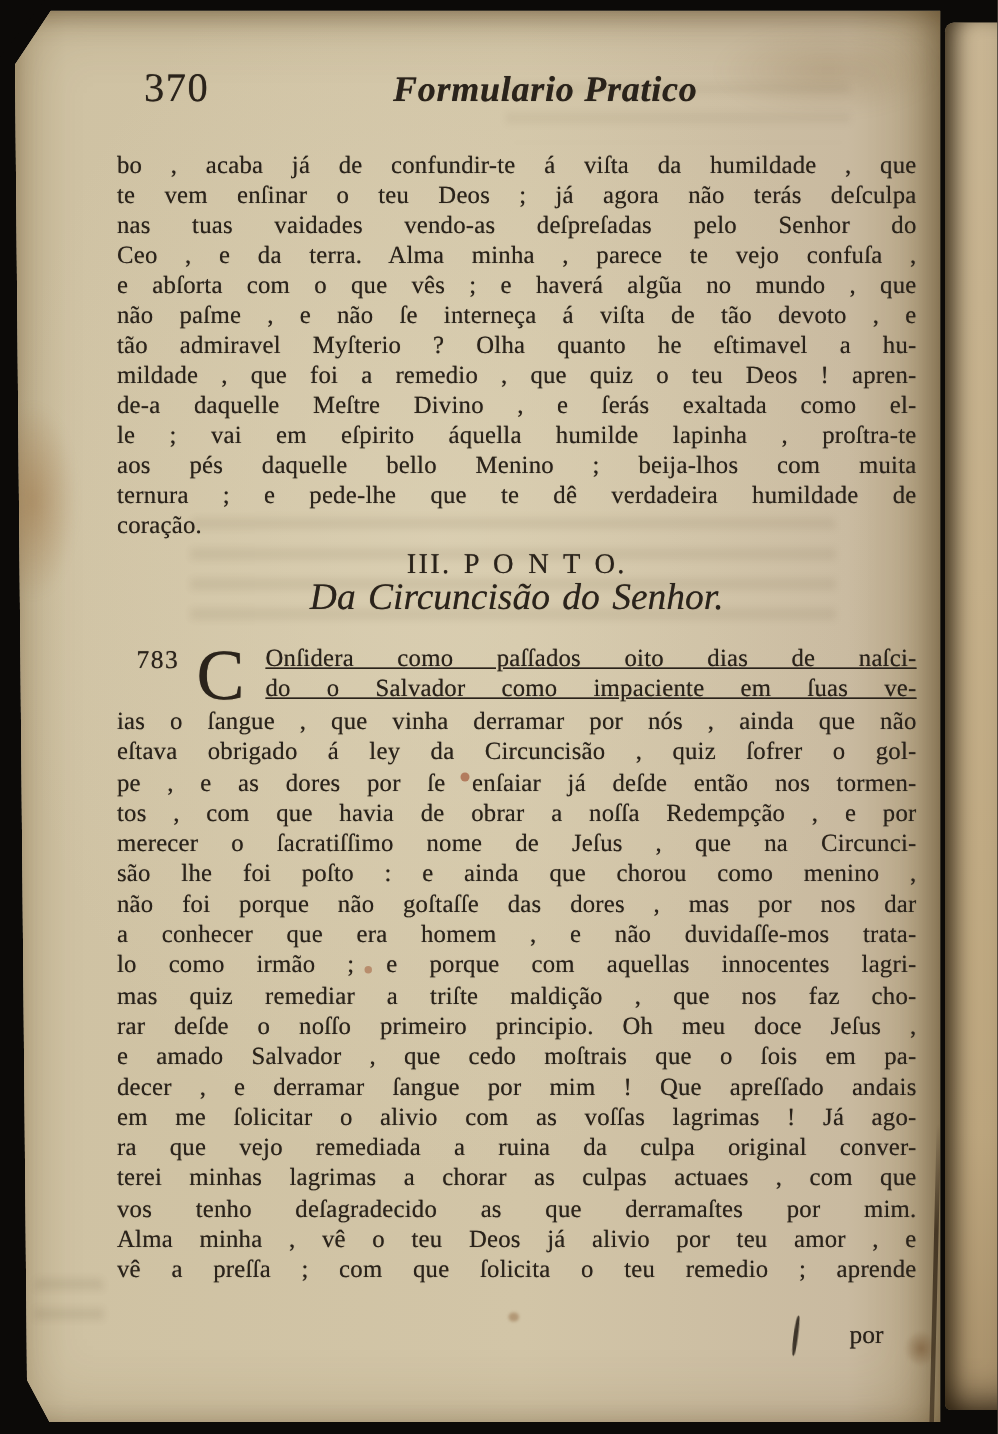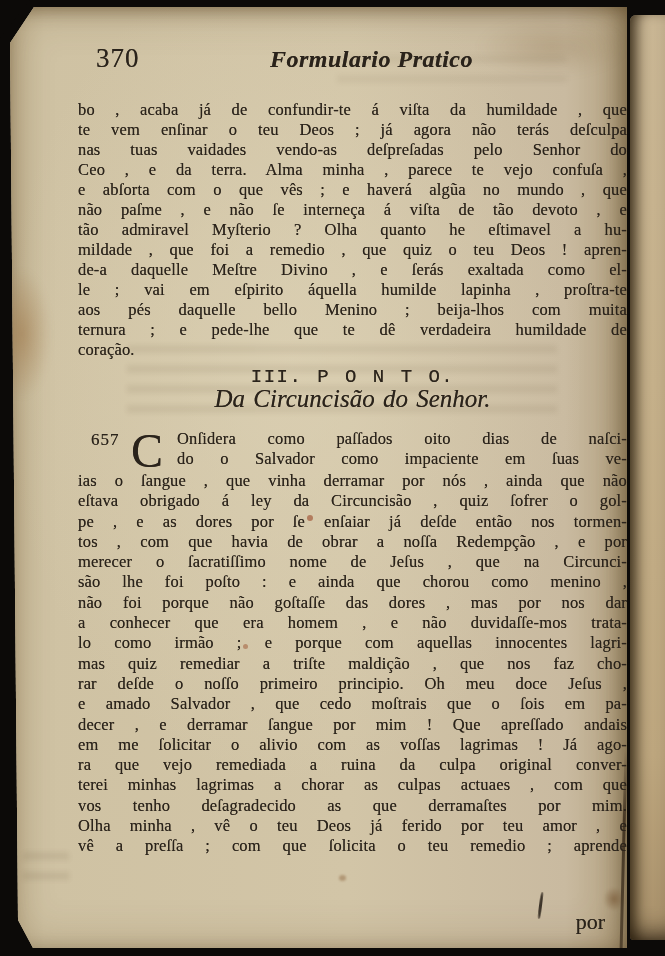--- a/index.html
+++ b/index.html
@@ -44,40 +44,40 @@
   .ghost3{left:16px;top:845px;width:46px;height:34px;opacity:.4;}
   
   .crease{position:absolute;left:615px;top:742px;width:3px;height:204px;
     background:linear-gradient(180deg,rgba(45,32,18,0),rgba(45,32,18,.75) 35%,rgba(45,32,18,.6));
     transform:rotate(1.4deg);border-radius:2px;}
   
   .corner-cut{position:absolute;left:0;top:0;width:0;height:0;
     border-top:38px solid #0c0a08;border-right:30px solid transparent;}
 
   
-  .content{position:relative;padding:36px 0 0 71px;height:100%;box-sizing:border-box;
+  .content{position:relative;padding:36px 16px 0 71px;height:100%;box-sizing:border-box;
     text-shadow:0 0 .5px rgba(42,32,22,.65);}
   .page-header{display:grid;grid-template-columns:98px 1fr 60px;align-items:baseline;height:40px;}
   .page-number{font-size:27px;padding-left:18px;letter-spacing:1px;}
   .running-title{font-size:24px;font-style:italic;font-weight:bold;text-align:center;letter-spacing:.5px;}
   .line{font-size:16.5px;line-height:20px;word-spacing:2.5px;letter-spacing:.15px;white-space:normal;}
   .jline{text-align:justify;text-align-last:justify;-moz-text-align-last:justify;text-justify:inter-word;}
   .lastline{text-align:left;}
   .p1{margin-top:17px;}
-  .section-heading{margin-top:6px;text-align:center;font-size:19px;line-height:22px;letter-spacing:1.5px;word-spacing:2px;font-family:Liberation Mono, monospace;}
+  .section-heading{margin-top:6px;text-align:center;font-size:19px;line-height:22px;letter-spacing:1.5px;word-spacing:2px;}
   .section-subheading{text-align:center;font-style:italic;font-size:25px;line-height:22px;word-spacing:2px;}
   .p2{margin-top:19px;}
   .p2-head{display:flex;align-items:flex-start;}
   .para-number{width:53px;flex:0 0 53px;font-size:17px;padding-left:13px;padding-top:1px;letter-spacing:1px;box-sizing:border-box;}
   .drop-cap{flex:0 0 46px;width:46px;font-size:48px;line-height:41px;padding-top:1px;text-align:left;}
-  .p2-head-lines{flex:1 1 auto;}
+  .p2-head-lines{flex:1 1 auto;text-decoration:underline;}
   .p2-lines .line{line-height:20.3px;}
   .catchword-row{display:flex;justify-content:flex-end;align-items:center;margin-top:20px;padding-right:22px;gap:34px;}
   .stray-mark{width:3px;height:27px;background:#3e352a;border-radius:60% 40% 50% 50%;transform:rotate(7deg);filter:blur(.3px);}
-  .catchword{font-size:22px;margin-top:32px;}
+  .catchword{font-size:17px;}
 </style>
 </head>
 <body>
 
 <div class="scan">
 
   <div class="facing-page"></div>
 
   <div class="paper">
     <div class="stain stain-left"></div>
@@ -115,21 +115,21 @@
             <div class="line jline">ternura ; e pede-lhe que te dê verdadeira humildade de</div>
           </div>
         <div class="line lastline">coração.</div>
       </div>
 
       <div class="section-heading">III.  P O N T O.</div>
       <div class="section-subheading">Da Circuncisão do Senhor.</div>
 
       <div class="p2">
         <div class="p2-head">
-          <span class="para-number">657</span>
+          <span class="para-number">783</span>
           <span class="drop-cap">C</span>
           <div class="p2-head-lines">
               <div class="line jline">Onſidera como paſſados oito dias de naſci-</div>
               <div class="line jline">do o Salvador como impaciente em ſuas ve-</div>
             </div>
         </div>
         <div class="p2-lines">
             <div class="line jline">ias o ſangue , que vinha derramar por nós , ainda que não</div>
             <div class="line jline">eſtava obrigado á ley da Circuncisão , quiz ſofrer o gol-</div>
             <div class="line jline">pe , e as dores por ſe enſaiar já deſde então nos tormen-</div>
@@ -140,21 +140,21 @@
             <div class="line jline">a conhecer que era homem , e não duvidaſſe-mos trata-</div>
             <div class="line jline">lo como irmão ; e porque com aquellas innocentes lagri-</div>
             <div class="line jline">mas quiz remediar a triſte maldição ,  que  nos faz cho-</div>
             <div class="line jline">rar deſde o noſſo primeiro principio. Oh meu doce Jeſus ,</div>
             <div class="line jline">e amado Salvador , que cedo moſtrais que o ſois em pa-</div>
             <div class="line jline">decer , e derramar ſangue por mim ! Que apreſſado andais</div>
             <div class="line jline">em me ſolicitar o alivio com as voſſas lagrimas ! Já ago-</div>
             <div class="line jline">ra que vejo remediada a ruina da culpa original conver-</div>
             <div class="line jline">terei minhas lagrimas a chorar as culpas actuaes , com que</div>
             <div class="line jline">vos tenho deſagradecido as que derramaſtes por mim.</div>
-            <div class="line jline">Olha minha , vê o teu Deos já ferido por teu amor , e</div>
+            <div class="line jline">Alma minha , vê o teu Deos já alivio por teu amor , e</div>
             <div class="line jline">vê a preſſa ;  com  que ſolicita o teu remedio ; aprende</div>
           </div>
       </div>
 
       <div class="catchword-row">
         <span class="stray-mark"></span>
         <span class="catchword">por</span>
       </div>
 
     </div>

